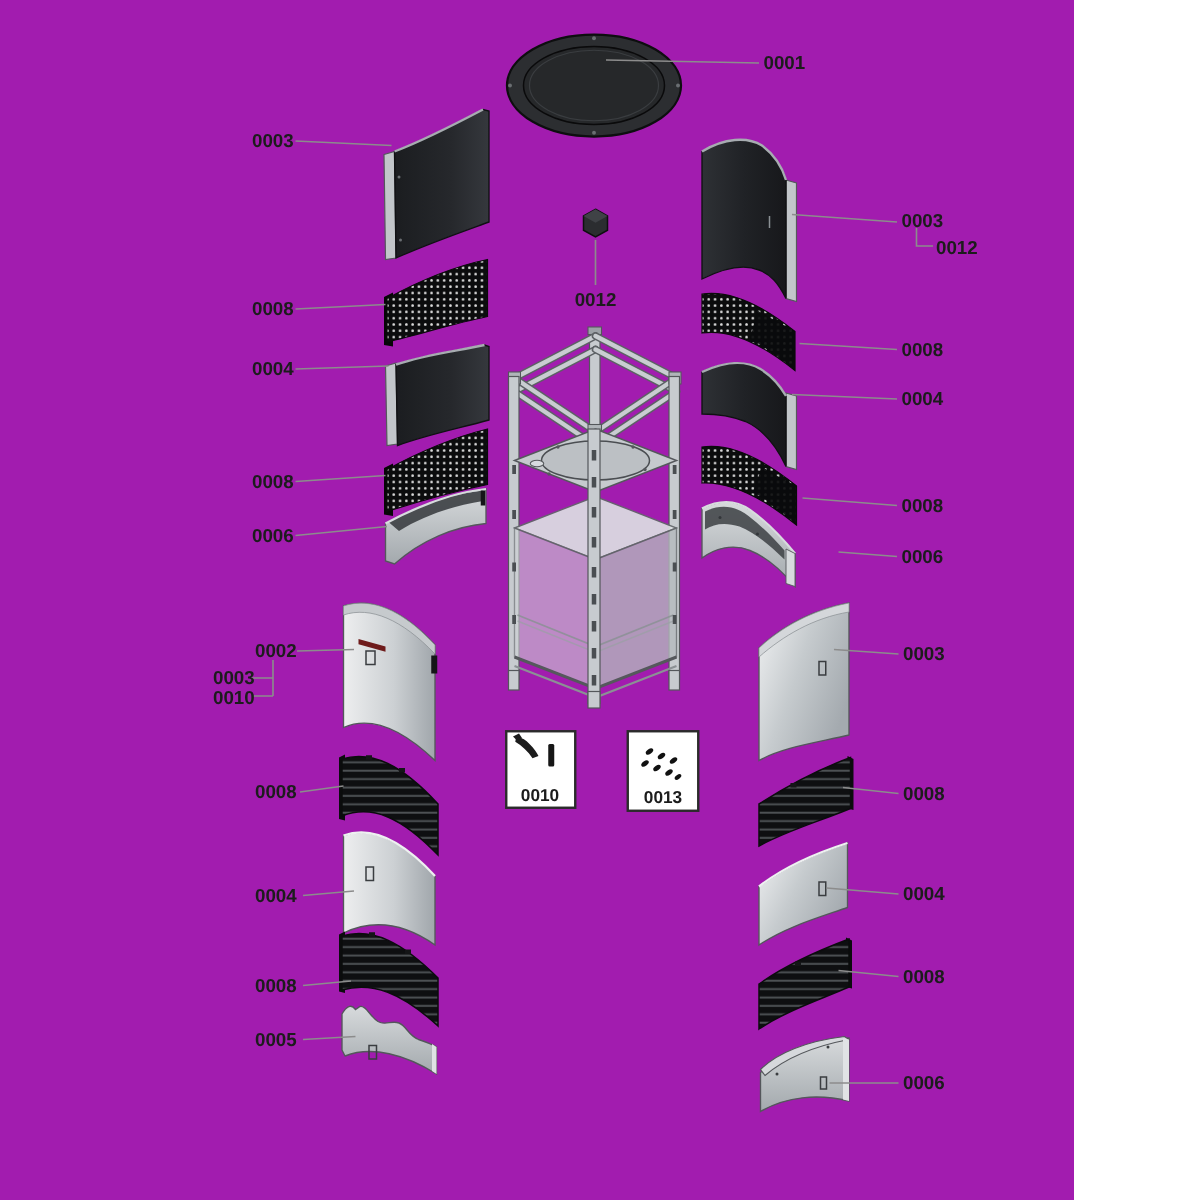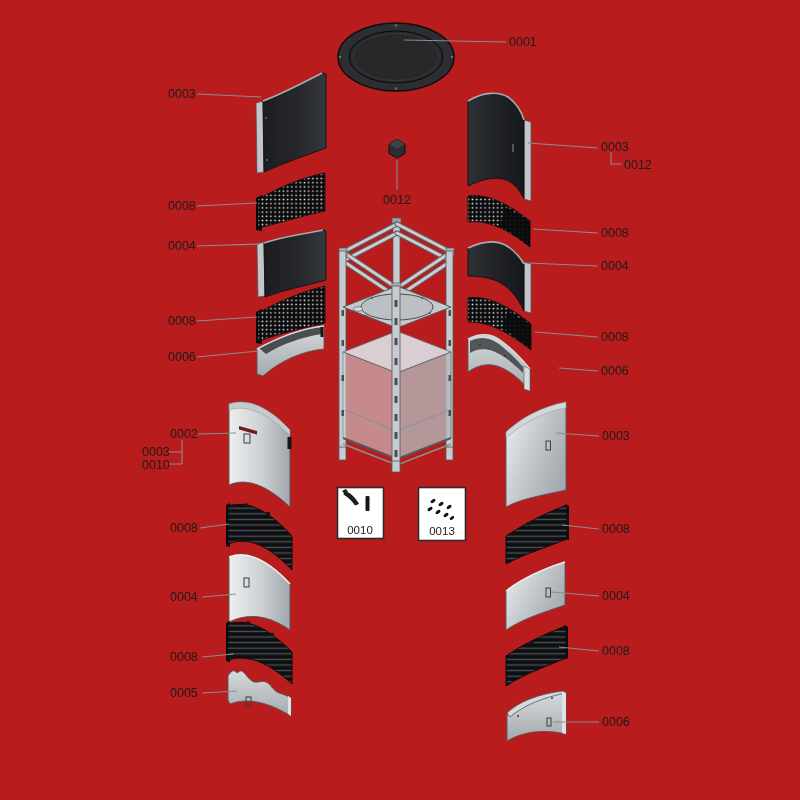--- a/index.html
+++ b/index.html
@@ -1,17 +1,17 @@
 <!DOCTYPE html>
 <html><head>
 <meta charset="utf-8">
 <style>
   html,body{margin:0;padding:0;background:#ffffff;}
-  .stage{position:relative;width:800px;height:800px;background:#b91c1c;overflow:hidden;
-         font-family:"Liberation Sans", sans-serif;}
+  .stage{position:relative;width:716px;height:800px;background:#a21caf;overflow:hidden;
+         font-family:"Liberation Sans", sans-serif;font-weight:bold;}
   svg{display:block;}
   text.callout{font-family:"Liberation Sans", sans-serif;font-size:12.5px;fill:#1c1c1c;}
   text.boxlabel{font-family:"Liberation Sans", sans-serif;font-size:11.5px;fill:#1c1c1c;}
   .leader{stroke:#8c8c8c;stroke-width:1.1;fill:none;}
 </style>
 </head>
 <body>
 
 <div class="stage">
 <svg width="800" height="800" viewBox="0 0 800 800">

